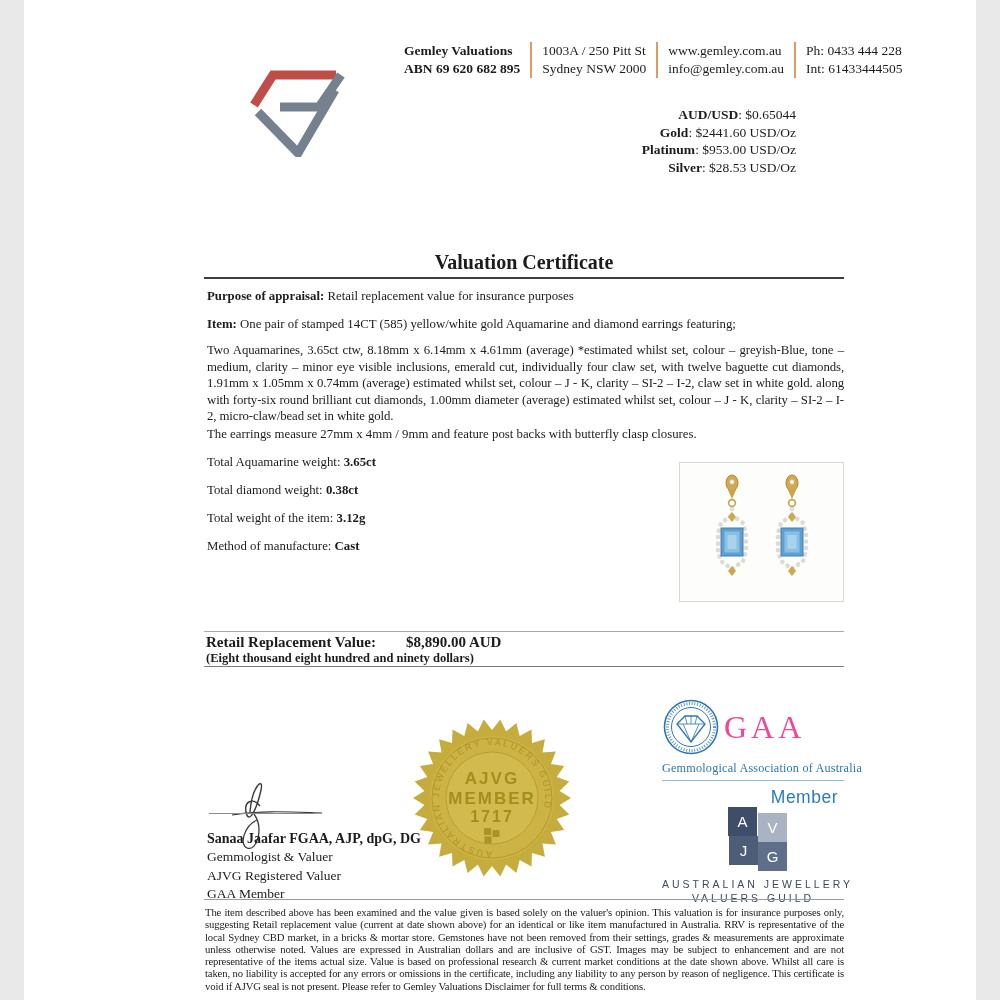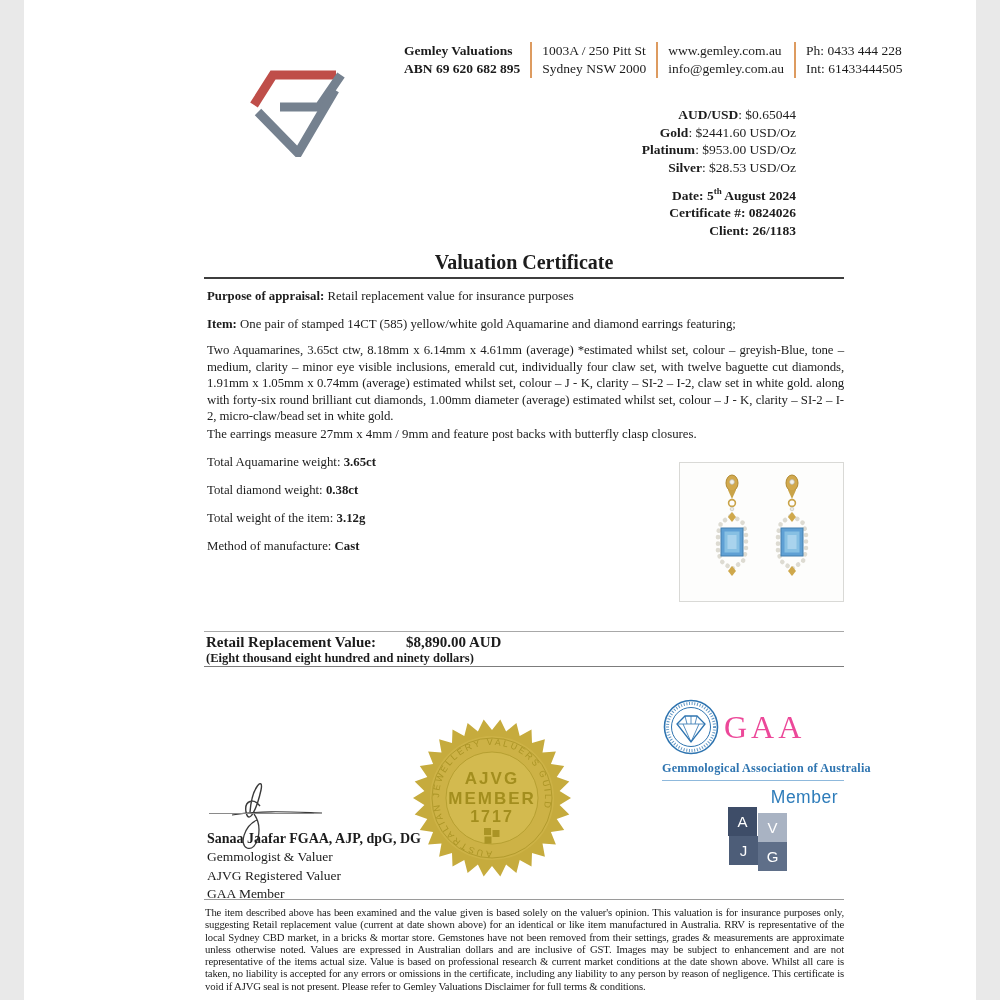--- a/index.html
+++ b/index.html
@@ -36,21 +36,21 @@
   .val-rule-top{left:180px;top:631px;width:640px;border-top:1px solid #a8a8a8;}
   .val-label-row{left:182px;top:634px;width:637px;font-size:15px;font-weight:bold;}
   .val-amount{margin-left:30px;}
   .val-words{left:182px;top:651px;width:637px;font-size:12.5px;font-weight:bold;}
   .val-rule-bot{left:180px;top:666px;width:640px;border-top:1px solid #7c7c7c;}
 
   
   .gaa{left:638px;top:698px;width:182px;}
   .gaa-row{display:flex;align-items:center;}
   .gaa-acronym{font-size:32px;color:#ec4899;letter-spacing:4px;margin-left:4px;line-height:58px;}
-  .gaa-name{font-size:12.2px;color:#2e74b0;text-align:center;margin-top:5px;letter-spacing:0.2px;white-space:nowrap;font-weight:bold;}
+  .gaa-name{font-size:12.2px;color:#2e74b0;text-align:center;margin-top:5px;letter-spacing:0.2px;white-space:nowrap;}
   .gaa-rule{border-top:1px solid #8fb9dc;margin-top:4px;}
   .gaa-member{font-family:"Liberation Sans",sans-serif;font-size:17.5px;color:#2d7cba;
               text-align:right;padding-right:6px;margin-top:6px;letter-spacing:0.5px;}
 
   
   .ajvg{left:638px;top:804px;width:182px;}
   .ajvg-grid{position:relative;height:70px;font-family:"Liberation Sans",sans-serif;}
   .sq{position:absolute;width:29px;height:29px;color:#fff;display:flex;align-items:center;
       justify-content:center;font-size:15px;}
   .sq-a{left:66px;top:3px;background:#3e4d68;}
@@ -105,25 +105,20 @@
   </div>
 
 
   <div class="abs rates">
     <div><b>AUD/USD</b><span>: $0.65044</span></div>
     <div><b>Gold</b><span>: $2441.60 USD/Oz</span></div>
     <div><b>Platinum</b><span>: $953.00 USD/Oz</span></div>
     <div><b>Silver</b><span>: $28.53 USD/Oz</span></div>
   </div>
 
-  <div class="abs meta">
-    <div><span>Date: </span><span>5</span><sup>th</sup><span> August 2024</span></div>
-    <div><span>Certificate #: </span><span>0824026</span></div>
-    <div><span>Client: </span><span>26/1183</span></div>
-  </div>
 
   <div class="abs title">Valuation Certificate</div>
   <div class="abs title-rule"></div>
 
   <div class="abs bodyline" style="top:288px">
     <b>Purpose of appraisal:</b><span> Retail replacement value for insurance purposes</span>
   </div>
   <div class="abs bodyline" style="top:316px">
     <b>Item:</b><span> One pair of stamped 14CT (585) yellow/white gold Aquamarine and diamond earrings featuring;</span>
   </div>
@@ -187,20 +182,24 @@
     <div class="gaa-rule"></div>
     <div class="gaa-member">Member</div>
   </div>
 
   <div class="abs ajvg">
     <div class="ajvg-grid">
       <div class="sq sq-a">A</div>
       <div class="sq sq-v">V</div>
       <div class="sq sq-j">J</div>
       <div class="sq sq-g">G</div>
+    </div>
+    <div class="ajvg-name">
+      <div>AUSTRALIAN JEWELLERY</div>
+      <div>VALUERS GUILD</div>
     </div>
   </div>
 
   <svg class="abs" style="left:388px;top:718px" width="160" height="160" viewBox="0 0 160 160">
     <polygon points="159.0,80.0 147.6,87.1 157.3,96.4 144.7,101.0 152.2,112.1 138.9,114.0 143.9,126.4 130.5,125.5 132.9,138.7 120.0,135.0 119.5,148.4 107.7,142.1 104.4,155.1 94.1,146.5 88.3,158.6 80.0,148.0 71.7,158.6 65.9,146.5 55.6,155.1 52.3,142.1 40.5,148.4 40.0,135.0 27.1,138.7 29.5,125.5 16.1,126.4 21.1,114.0 7.8,112.1 15.3,101.0 2.7,96.4 12.4,87.1 1.0,80.0 12.4,72.9 2.7,63.6 15.3,59.0 7.8,47.9 21.1,46.0 16.1,33.6 29.5,34.5 27.1,21.3 40.0,25.0 40.5,11.6 52.3,17.9 55.6,4.9 65.9,13.5 71.7,1.4 80.0,12.0 88.3,1.4 94.1,13.5 104.4,4.9 107.7,17.9 119.5,11.6 120.0,25.0 132.9,21.3 130.5,34.5 143.9,33.6 138.9,46.0 152.2,47.9 144.7,59.0 157.3,63.6 147.6,72.9" fill="#c6ab3d"></polygon>
     <circle cx="80" cy="80" r="62" fill="#cdb246"></circle>
     <circle cx="80" cy="80" r="60" fill="none" stroke="#ab9527" stroke-width="1" opacity="0.8"></circle>
     <circle cx="80" cy="80" r="46" fill="#d3ba4f"></circle>
     <circle cx="80" cy="80" r="46" fill="none" stroke="#ab9527" stroke-width="1" opacity="0.7"></circle>
     <defs>

